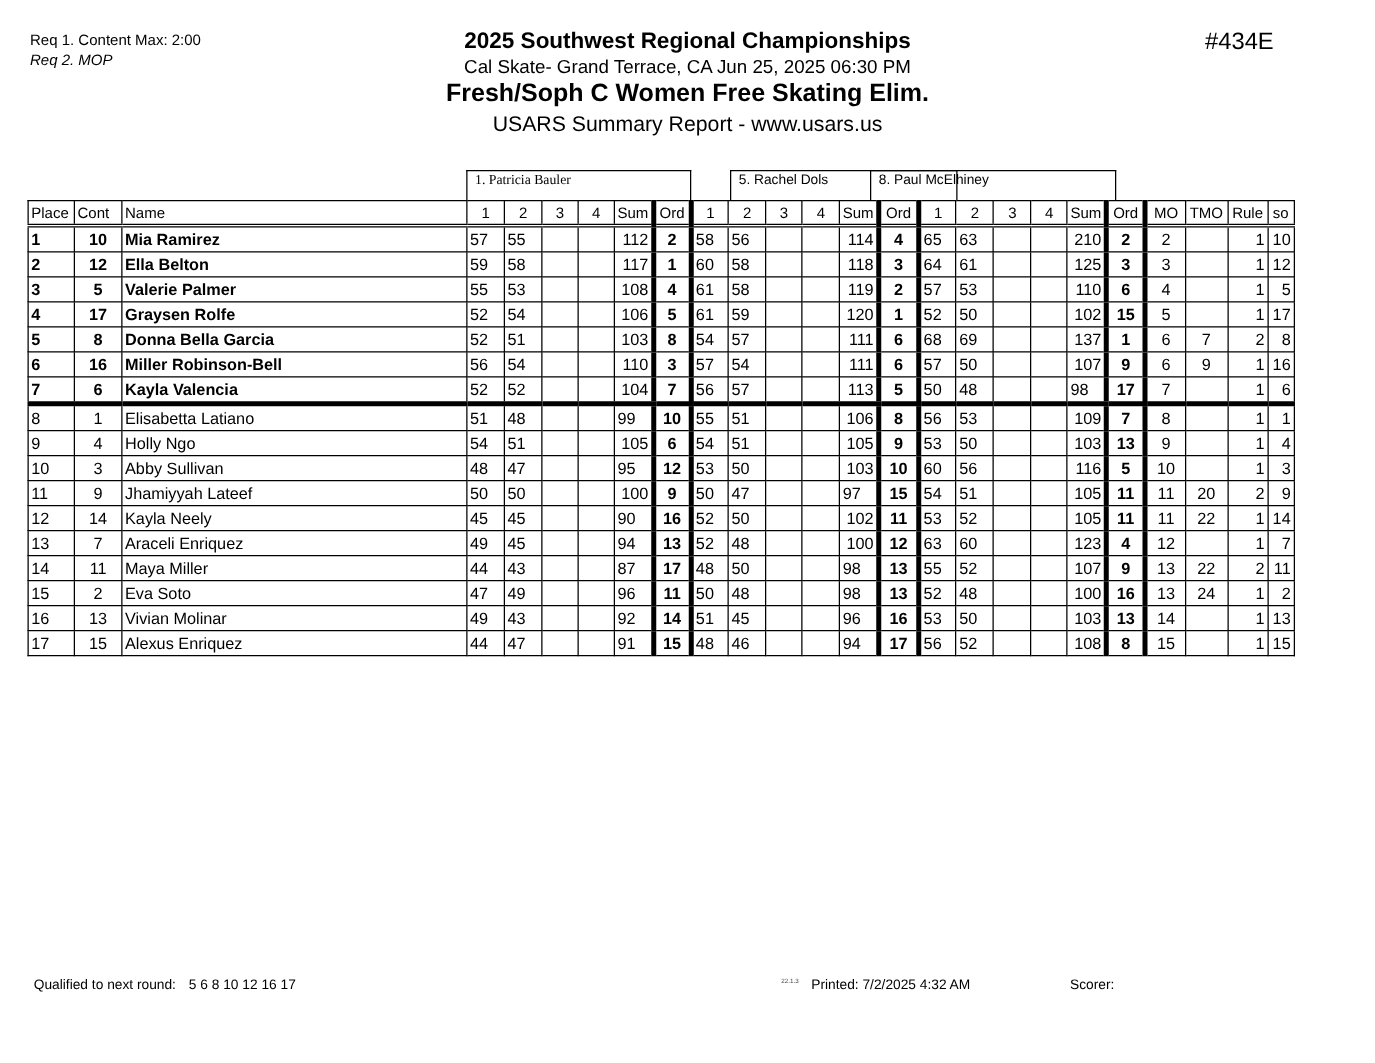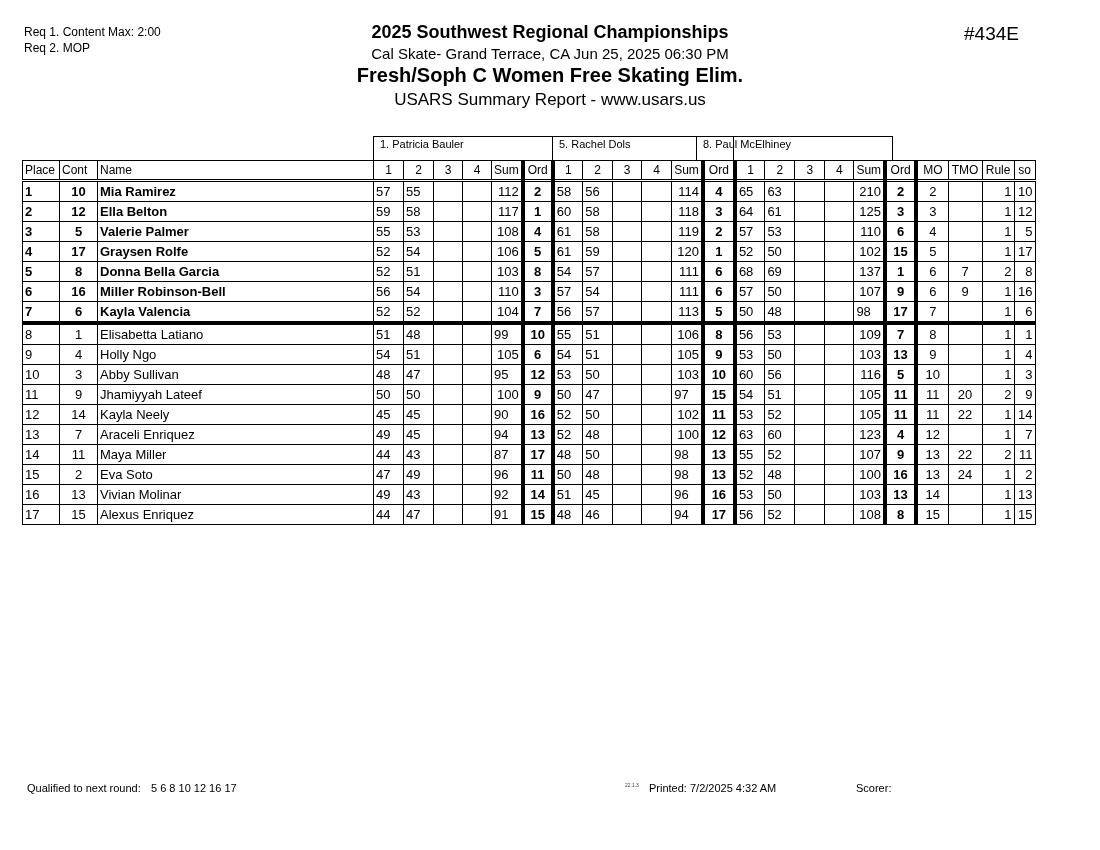--- a/index.html
+++ b/index.html
@@ -30,30 +30,30 @@
   tr.cutline td { border-bottom:4px solid #000; }
   tr.bold td.nm, tr.bold td.pl, tr.bold td.ct { font-weight:bold; }
 
   .foot { top:782px; font-size:11px; }
   #tinyver { left:625px; top:782px; font-size:5px; color:#444; }
 </style>
 </head>
 <body>
 
 <div class="abs req" style="top:25px;">Req  1.  Content Max: 2:00</div>
-<div class="abs req" style="top:41px;">Req  2.  MOP</div>
+<div class="abs req" style="top:41px;font-style:italic;">Req  2.  MOP</div>
 
 <div class="abs center" id="title1">2025 Southwest Regional Championships</div>
 <div class="abs center" id="title2">Cal Skate- Grand Terrace, CA  Jun 25, 2025  06:30 PM</div>
 <div class="abs center" id="title3">Fresh/Soph C Women Free Skating  Elim.</div>
 <div class="abs center" id="title4">USARS Summary Report - www.usars.us</div>
 <div class="abs" id="eventno">#434E</div>
 
-<div class="jbox" style="left:373px; width:180px;">1.  Patricia Bauler</div>
-<div class="jbox" style="left:552px; width:182px;">5.  Rachel Dols</div>
+<div class="jbox" style="left:373px; width:180px;font-family:Liberation Serif, serif;">1.  Patricia Bauler</div>
+<div class="jbox" style="left:584px; width:182px;">5.  Rachel Dols</div>
 <div class="jbox" style="left:696px; width:197px;">8.  Paul  McElhiney</div>
 
 <table class="grid">
   <colgroup>
     <col style="width:37px">
       <col style="width:38px">
       <col style="width:276px">
     <col style="width:30px">
       <col style="width:30px">
       <col style="width:29px">

